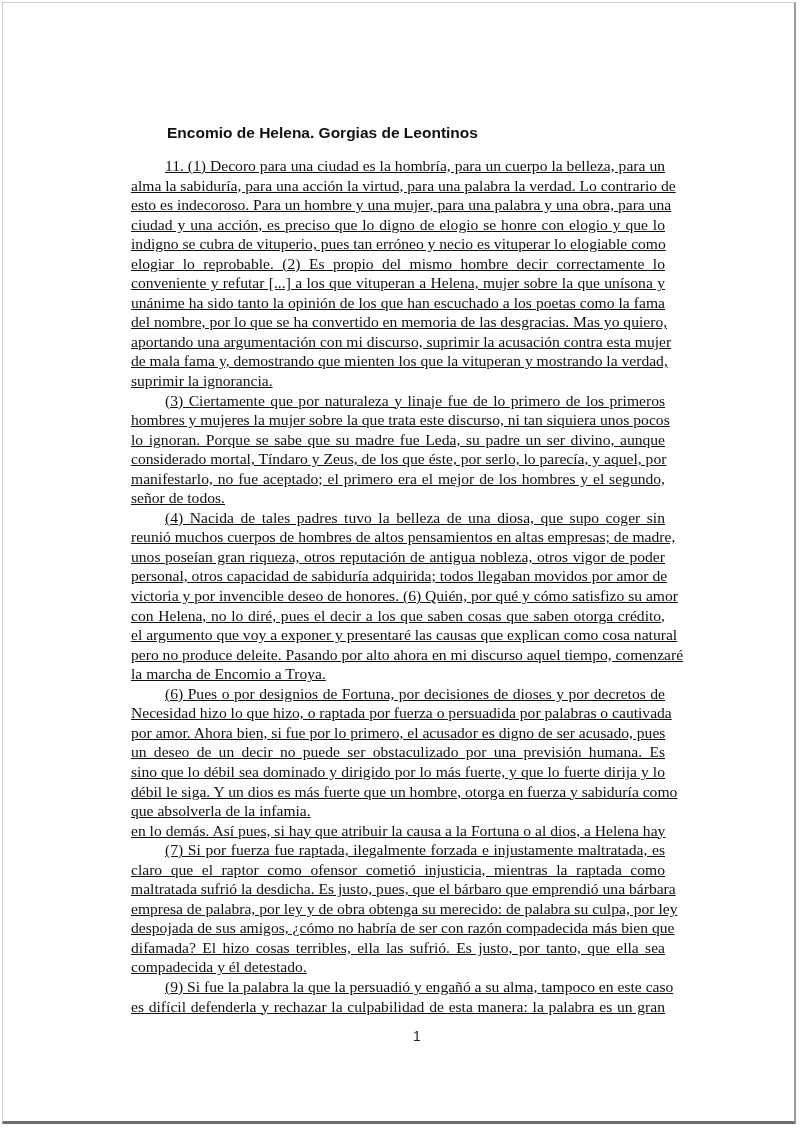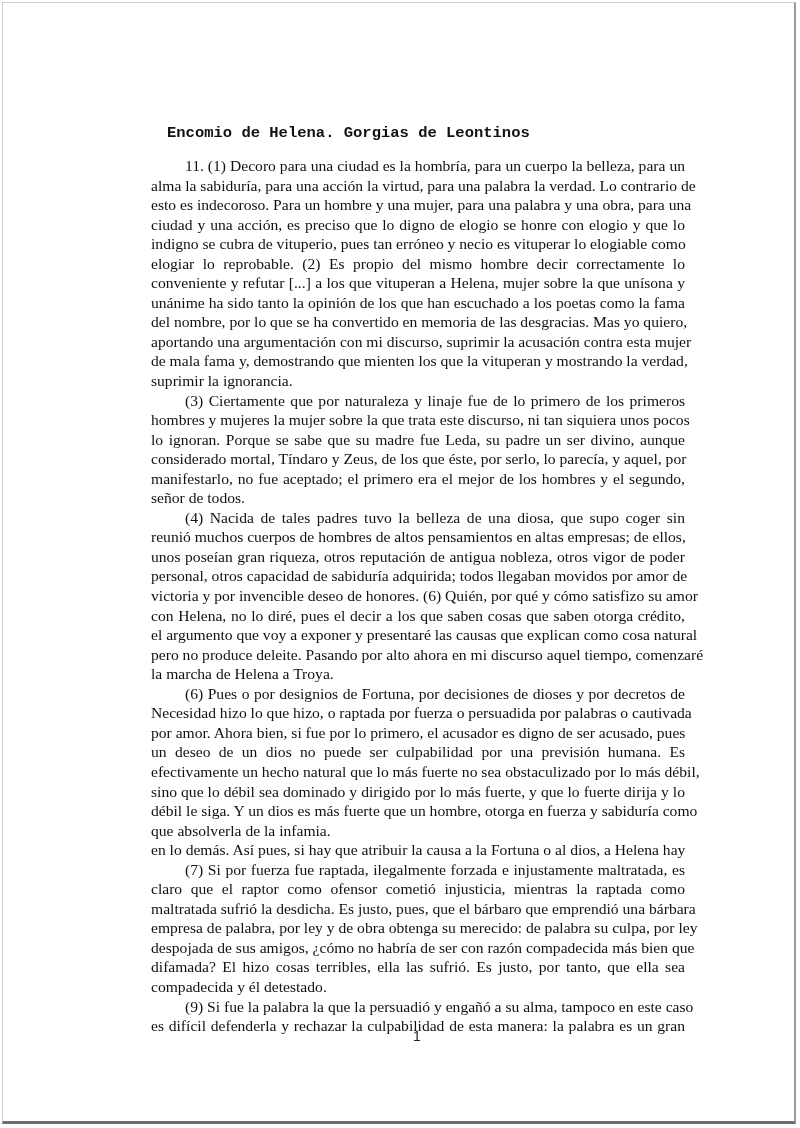--- a/index.html
+++ b/index.html
@@ -6,27 +6,27 @@
     body { width: 800px; height: 1128px; position: relative; overflow: hidden; }
     .page {
       position: absolute; left: 2px; top: 2px; width: 794px; height: 1122px;
       background: #ffffff;
       border-top: 1px solid #cfcfcf; border-left: 1px solid #cfcfcf;
       border-right: 2px solid #9a9a9a; border-bottom: 3px solid #6f6f6f;
       box-sizing: border-box;
     }
     .title {
       position: absolute; left: 167px; top: 124px;
-      font-family: Liberation Mono, monospace; font-weight: bold;
+      font-family: Liberation Sans, sans-serif; font-weight: bold;
       font-size: 15.5px; color: #111; white-space: nowrap; text-align: right;
     }
     .body-text {
-      position: absolute; left: 151px; top: 156px; width: 534px;
+      position: absolute; left: 131px; top: 156px; width: 534px;
       font-family: "Liberation Serif", serif; font-size: 15.6px;
-      line-height: 19.55px; color: #111;
+      line-height: 19.55px; color: #111; text-decoration: underline;
     }
     .line { display: block; text-align: justify; text-align-last: justify; white-space: nowrap; height: 19.55px; overflow: visible; }
     .line.last { text-align-last: left; }
     .line.first { padding-left: 34px; }
     .page-number {
       position: absolute; left: 0; width: 834px; top: 1028px; text-align: center;
       font-family: "Liberation Sans", sans-serif; font-size: 14px; color: #222;
     }
   </style>
 </head>
@@ -54,35 +54,34 @@
     <div>
       <span class="line first">(3)  Ciertamente que por naturaleza y linaje fue de lo primero de los primeros</span>
       <span class="line">hombres y mujeres la mujer sobre la que trata este discurso, ni tan siquiera unos pocos</span>
       <span class="line">lo ignoran. Porque se sabe que su madre fue Leda, su padre un ser divino, aunque</span>
       <span class="line">considerado mortal, Tíndaro y Zeus, de los que  éste, por serlo, lo parecía, y  aquel, por</span>
       <span class="line">manifestarlo, no fue aceptado;  el primero era el mejor de los hombres y el  segundo,</span>
       <span class="line last">señor de todos.</span>
     </div>
     <div>
       <span class="line first">(4) Nacida de tales padres tuvo la belleza de una diosa, que supo coger sin</span>
-      <span class="line">reunió muchos cuerpos de hombres de  altos pensamientos en altas empresas; de ellos,</span>
+      <span class="line">reunió muchos cuerpos de hombres de  altos pensamientos en altas empresas; de madre,</span>
       <span class="line">unos poseían gran riqueza, otros  reputación de antigua  nobleza, otros  vigor de poder</span>
       <span class="line">personal, otros capacidad de sabiduría adquirida; todos llegaban movidos por amor de</span>
       <span class="line">victoria y por invencible deseo de honores. (6) Quién, por qué y cómo satisfizo su amor</span>
       <span class="line">con Helena, no lo diré, pues el decir a los que saben cosas que saben  otorga crédito,</span>
       <span class="line">el argumento que voy a  exponer y presentaré las causas que explican como cosa natural</span>
       <span class="line">pero no produce deleite. Pasando por alto ahora en mi discurso aquel tiempo, comenzaré</span>
-      <span class="line last">la marcha de Helena a Troya.</span>
+      <span class="line last">la marcha de Encomio a Troya.</span>
     </div>
     <div>
       <span class="line first">(6) Pues o por designios de Fortuna, por decisiones de dioses y por decretos de</span>
       <span class="line">Necesidad hizo lo que hizo, o  raptada por fuerza o persuadida por palabras o cautivada</span>
       <span class="line">por amor. Ahora bien, si fue por lo primero, el acusador es digno de ser acusado, pues</span>
-      <span class="line">un deseo de un dios no puede ser  culpabilidad por una previsión humana. Es</span>
-      <span class="line">efectivamente un hecho natural que  lo más fuerte no sea obstaculizado por lo más débil,</span>
+      <span class="line">un deseo de un decir no puede ser  obstaculizado por una previsión humana. Es</span>
       <span class="line">sino que lo débil sea dominado y dirigido por lo más fuerte, y que lo fuerte dirija y lo</span>
       <span class="line">débil le siga. Y un dios es más fuerte que un hombre, otorga en fuerza y sabiduría como</span>
       <span class="line last">que absolverla de la infamia.</span>
       <span class="line">en lo demás. Así pues, si hay que atribuir la causa a la Fortuna o al dios, a Helena hay</span>
     </div>
     <div>
       <span class="line first">(7) Si por fuerza fue  raptada, ilegalmente forzada e injustamente maltratada, es</span>
       <span class="line">claro que el raptor  como ofensor cometió injusticia, mientras la raptada  como</span>
       <span class="line">maltratada sufrió la desdicha. Es justo, pues, que el bárbaro que emprendió una bárbara</span>
       <span class="line">empresa de palabra, por ley y de obra  obtenga su merecido: de palabra su culpa, por ley</span>

